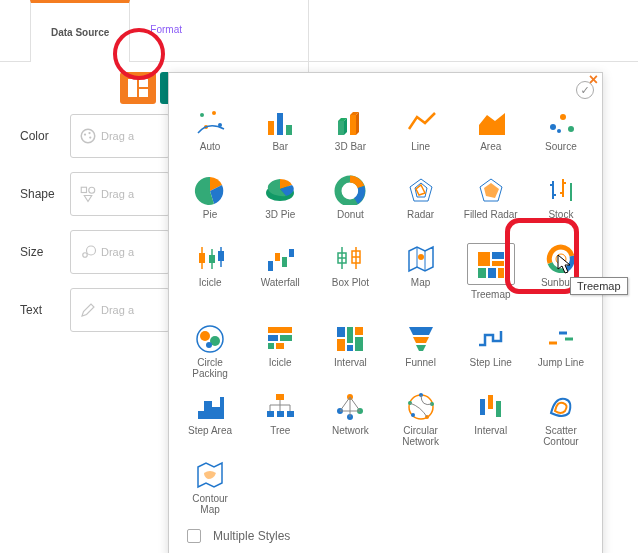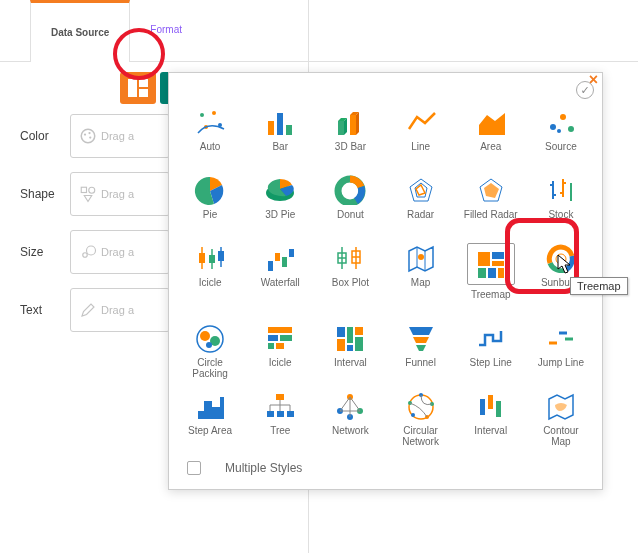--- a/index.html
+++ b/index.html
@@ -34,21 +34,21 @@
   .chart-icon { width: 36px; height: 30px; display: flex; align-items: center; justify-content: center; margin-bottom: 4px; }
   .chart-label { font-size: 10px; color: #666; text-align: center; line-height: 1.1; min-height: 22px; }
   
   .chart-item.hover .chart-icon { border: 1px solid #999; border-radius: 2px; padding: 6px; width: 48px; height: 42px; }
   
   .red-box { position: absolute; border: 5px solid #e8192c; border-radius: 14px; width: 74px; height: 76px; left: 505px; top: 218px; pointer-events: none; z-index: 10; }
   
   .tooltip { position: absolute; left: 570px; top: 277px; background: #fff; border: 1px solid #888; padding: 2px 6px; font-size: 11px; box-shadow: 1px 1px 2px rgba(0,0,0,0.2); z-index: 20; }
   .cursor { position: absolute; left: 557px; top: 254px; z-index: 15; pointer-events: none; }
   
-  .multi-styles { display: flex; align-items: center; gap: 24px; margin-top: 10px; padding-left: 6px; }
+  .multi-styles { display: flex; align-items: center; gap: 12px; margin-top: 10px; padding-left: 6px; }
   .checkbox { width: 14px; height: 14px; border: 1px solid #aaa; border-radius: 2px; cursor: pointer; }
   .multi-label { font-size: 12px; color: #666; }
   
   .right-panel { position: absolute; right: 0; top: 0; width: 330px; height: 100%; border-left: 1px solid #e0e0e0; }
 </style>
 </head>
 <body>
 
 <div class="right-panel"></div>
 
@@ -458,20 +458,29 @@
             <rect x="5" y="8" width="5" height="16" fill="#27c"></rect>
             <rect x="13" y="4" width="5" height="14" fill="#f80"></rect>
             <rect x="21" y="10" width="5" height="16" fill="#3a7"></rect>
           </svg>
         </div>
         <div class="chart-label">Interval</div>
       </div>
       <div class="chart-item">
         <div class="chart-icon">
           <svg width="32" height="30" viewBox="0 0 32 30">
+            <path d="M6 22 Q10 6 20 8 Q28 10 24 22 Q18 28 6 22 Z" fill="none" stroke="#27c" stroke-width="2"></path>
+            <path d="M10 20 Q12 10 18 12 Q24 14 20 20 Q16 24 10 20 Z" fill="none" stroke="#f80" stroke-width="2"></path>
+          </svg>
+        </div>
+        <div class="chart-label">Scatter Contour</div>
+      </div>
+      <div class="chart-item">
+        <div class="chart-icon">
+          <svg width="32" height="30" viewBox="0 0 32 30">
             <path d="M4 8 L12 4 L20 8 L28 4 L28 24 L20 28 L12 24 L4 28 Z" fill="none" stroke="#27c" stroke-width="1.5"></path>
             <path d="M10 14 Q16 10 22 14 Q20 20 14 20 Q10 18 10 14 Z" fill="#f80" opacity="0.5"></path>
           </svg>
         </div>
         <div class="chart-label">Contour Map</div>
       </div>
     </div>
   <div class="multi-styles">
     <div class="checkbox"></div>
     <span class="multi-label">Multiple Styles</span>

